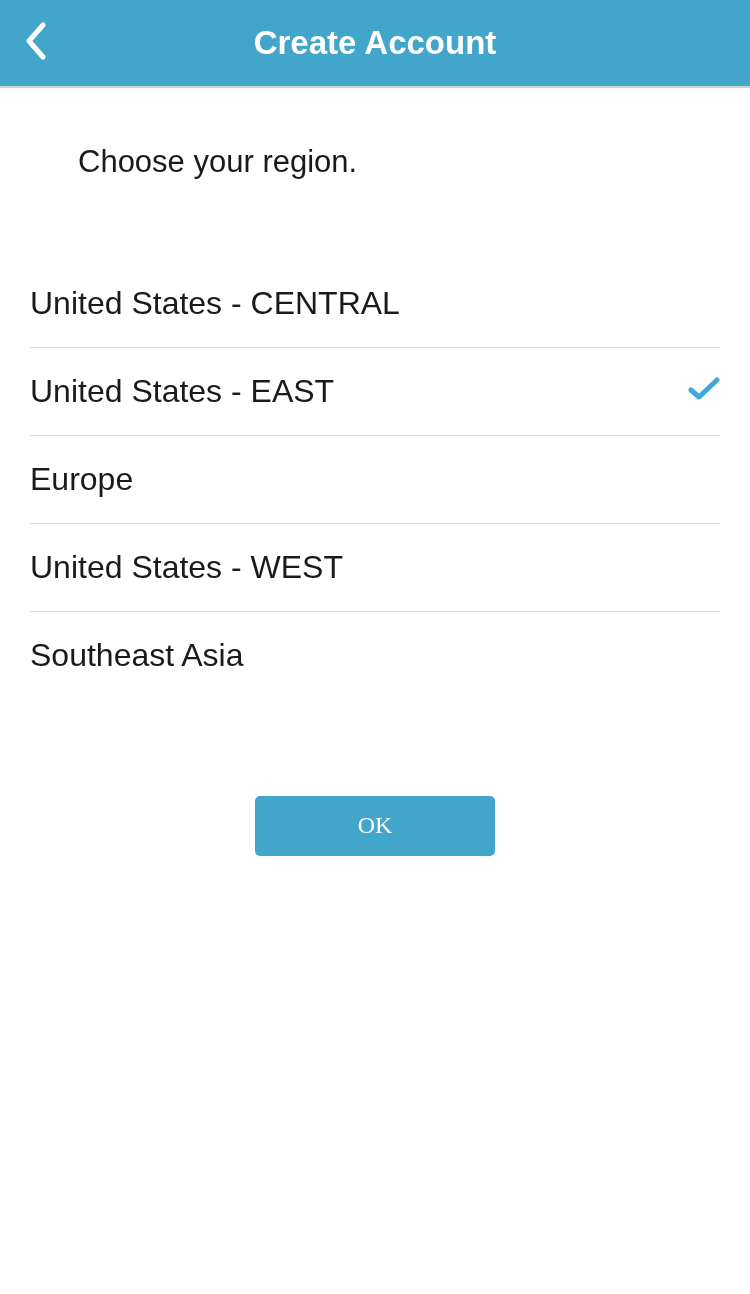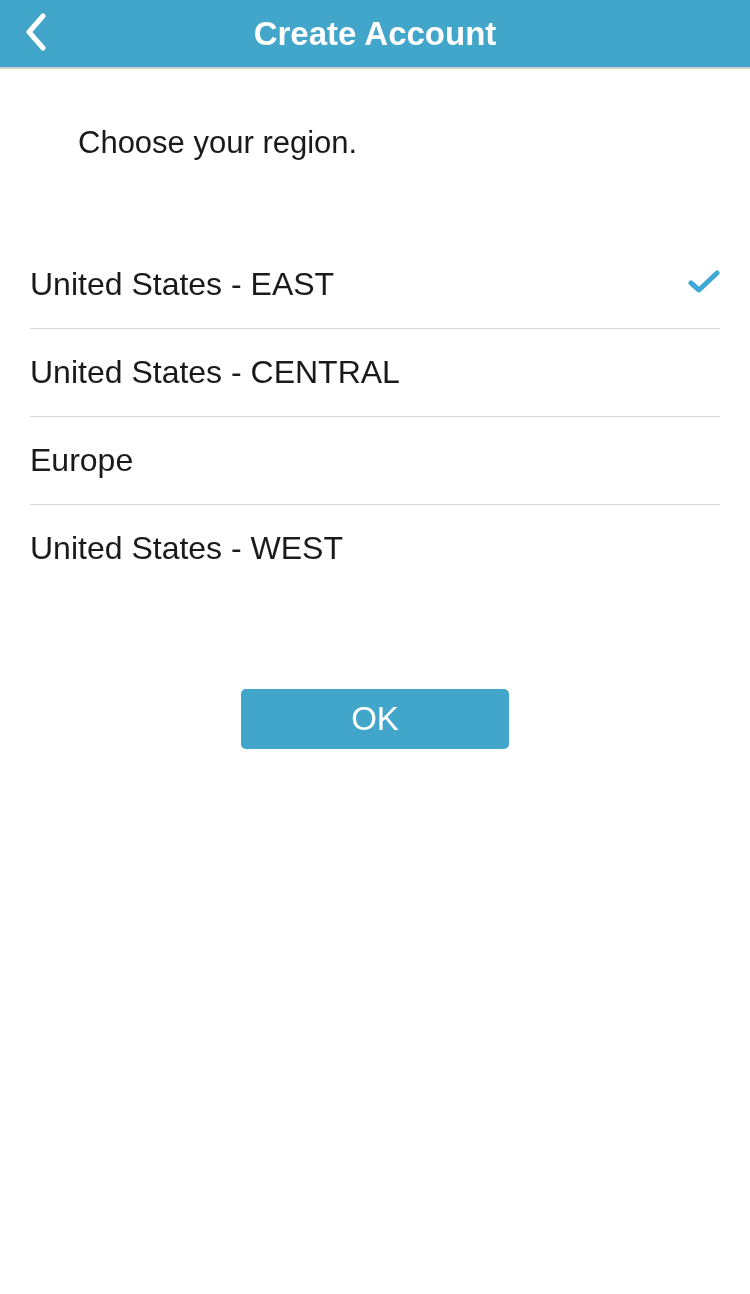--- a/index.html
+++ b/index.html
@@ -9,21 +9,21 @@
     }
     body {
       width: 750px;
       height: 1294px;
       font-family: -apple-system, "Helvetica Neue", Helvetica, Arial, sans-serif;
       background: #ffffff;
       overflow: hidden;
     }
     .header {
       background: #42a5ca;
-      height: 69px;
+      height: 88px;
       display: flex;
       align-items: center;
       justify-content: center;
       position: relative;
       border-bottom: 2px solid #d0d0d0;
     }
     .back-button {
       position: absolute;
       left: 16px;
       top: 50%;
@@ -83,29 +83,30 @@
       stroke-linejoin: round;
     }
     .ok-container {
       display: flex;
       justify-content: center;
       margin-top: 96px;
     }
     .ok-button {
       background: #42a5ca;
       color: #ffffff;
-      font-size: 33px;
-      width: 268px;
+      font-size: 24px;
+      width: 240px;
       height: 60px;
       border-radius: 5px;
       display: flex;
       align-items: center;
       justify-content: center;
       cursor: pointer;
       border: none;
+      font-family: Liberation Serif, serif;
     }
   </style>
 </head>
 <body>
 
 <div class="header">
   <div class="back-button">
     <span>
       <svg width="22" height="38" viewBox="0 0 22 38">
         <polyline points="18,3 4,19 18,35"></polyline>
@@ -114,33 +115,36 @@
   </div>
   <div class="header-title">Create Account</div>
 </div>
 
 <div class="intro">
   <div class="intro-line1">Choose your region.</div>
 </div>
 
 <div class="region-list">
   <div class="region-item">
+    <span class="region-label">United States - CENTRAL</span>
+  </div>
+  <div class="region-item">
     <span class="region-label">United States - EAST</span>
     <span class="check-icon">
       <svg width="32" height="24" viewBox="0 0 32 24">
         <polyline points="3,13 11,20 29,3"></polyline>
       </svg>
     </span>
   </div>
   <div class="region-item">
-    <span class="region-label">United States - CENTRAL</span>
-  </div>
-  <div class="region-item">
     <span class="region-label">Europe</span>
   </div>
   <div class="region-item">
     <span class="region-label">United States - WEST</span>
+  </div>
+  <div class="region-item">
+    <span class="region-label">Southeast Asia</span>
   </div>
 </div>
 
 <div class="ok-container">
   <button class="ok-button">OK</button>
 </div>
 
 </body></html>

